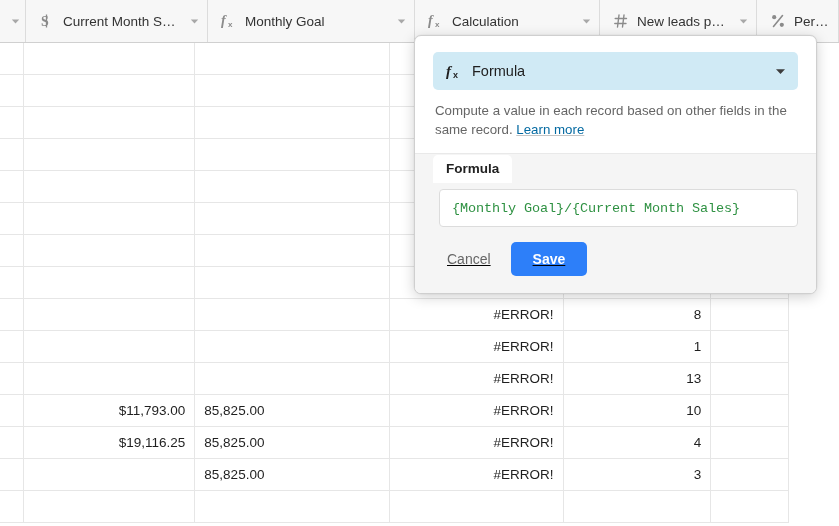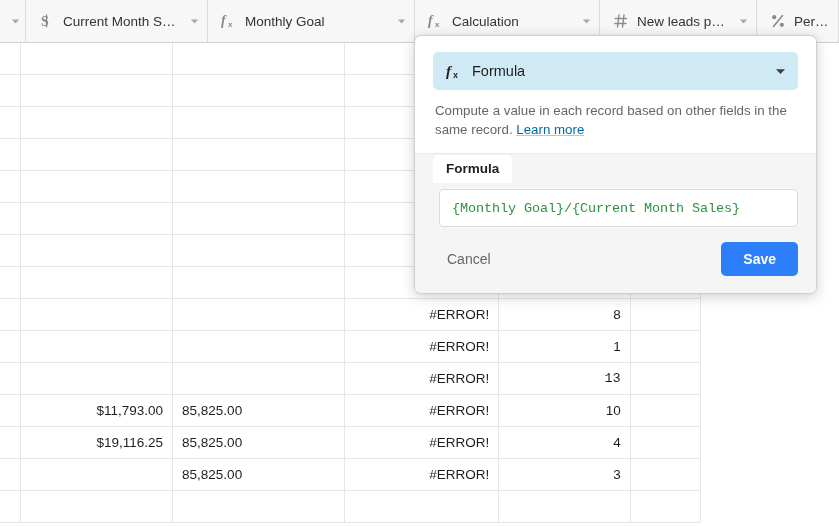--- a/index.html
+++ b/index.html
@@ -41,21 +41,21 @@
     overflow: hidden; text-overflow: ellipsis; flex: 1;
   }
   .caret {
     width: 10px; height: 10px; margin-left: 6px; min-width: 10px;
     display: flex; align-items: center; justify-content: center;
   }
   .caret svg { display:block; }
 
   .body-rows { position: absolute; top: 43px; left: 0; width: 839px; }
   .row {
-    height: 32px; width: 701px; display: flex;
+    height: 32px; width: 789px; display: flex;
     border-bottom: 1px solid #e6e6e6;
     background: #fff;
   }
   .cell {
     height: 31px; display: flex; align-items: center;
     border-right: 1px solid #e6e6e6;
     font-size: 13.5px; color: #1f1f1f;
     padding: 0 9px; overflow: hidden; white-space: nowrap;
   }
   .cell.rownum { width: 26px; padding: 0; border-right: 1px solid #e6e6e6; }
@@ -118,22 +118,22 @@
     height: 38px; background: #fff;
     border: 1px solid #dcdcdc; border-radius: 4px;
     display: flex; align-items: center;
     padding: 0 12px;
     font-family: "Liberation Mono", "DejaVu Sans Mono", monospace;
     font-size: 13.5px; color: #2e9142;
     letter-spacing: -0.1px;
     cursor: text;
   }
   .actions {
-    display: flex; align-items: center; justify-content: space-between;
-    gap: 6px; padding: 15px 18px 0 18px;
+    display: flex; align-items: center; justify-content: flex-start;
+    gap: 6px; padding: 15px 18px 0 18px; text-decoration: underline;
   }
   .btn-cancel {
     font-size: 14px; color: #666;
     background: transparent; border: none;
     padding: 8px 14px; cursor: pointer;
     font-family: inherit;
   }
   .btn-save {
     font-size: 14px; color: #fff; font-weight: bold;
     background: #2d7ff9; border: none; border-radius: 5px;
@@ -305,21 +305,21 @@
           <div class="cell left" style="width: 207px;"></div>
           <div class="cell num" style="width: 185px;">#ERROR!</div>
           <div class="cell num" style="width: 157px;">1</div>
           <div class="cell num" style="width: 82px;"></div>
         </div>
         <div class="row">
           <div class="cell rownum" style="width: 26px;"></div>
           <div class="cell num" style="width: 182px;"></div>
           <div class="cell left" style="width: 207px;"></div>
           <div class="cell num" style="width: 185px;">#ERROR!</div>
-          <div class="cell num" style="width: 157px; font-family: Liberation Mono, monospace;">13</div>
+          <div class="cell num" style="width: 157px;">13</div>
           <div class="cell num" style="width: 82px;"></div>
         </div>
         <div class="row">
           <div class="cell rownum" style="width: 26px;"></div>
           <div class="cell num" style="width: 182px;">$11,793.00</div>
           <div class="cell left" style="width: 207px;">85,825.00</div>
           <div class="cell num" style="width: 185px;">#ERROR!</div>
           <div class="cell num" style="width: 157px;">10</div>
           <div class="cell num" style="width: 82px;"></div>
         </div>

